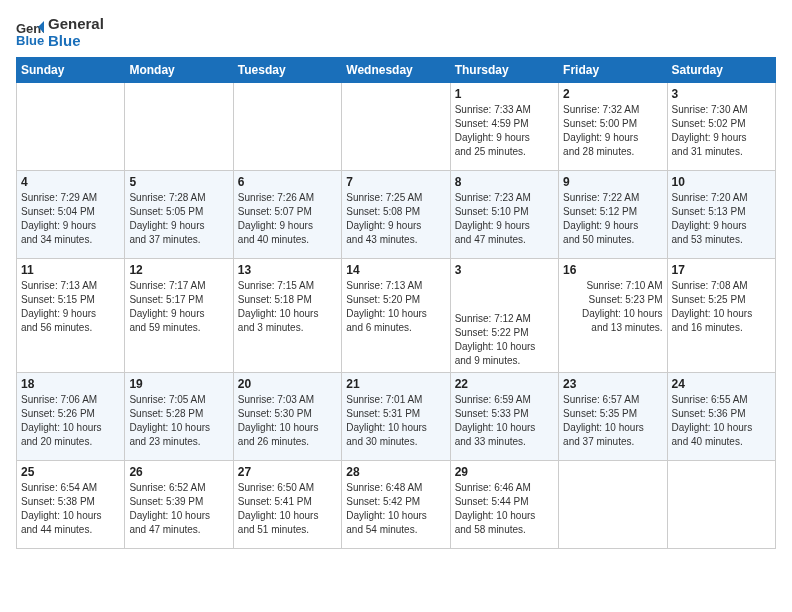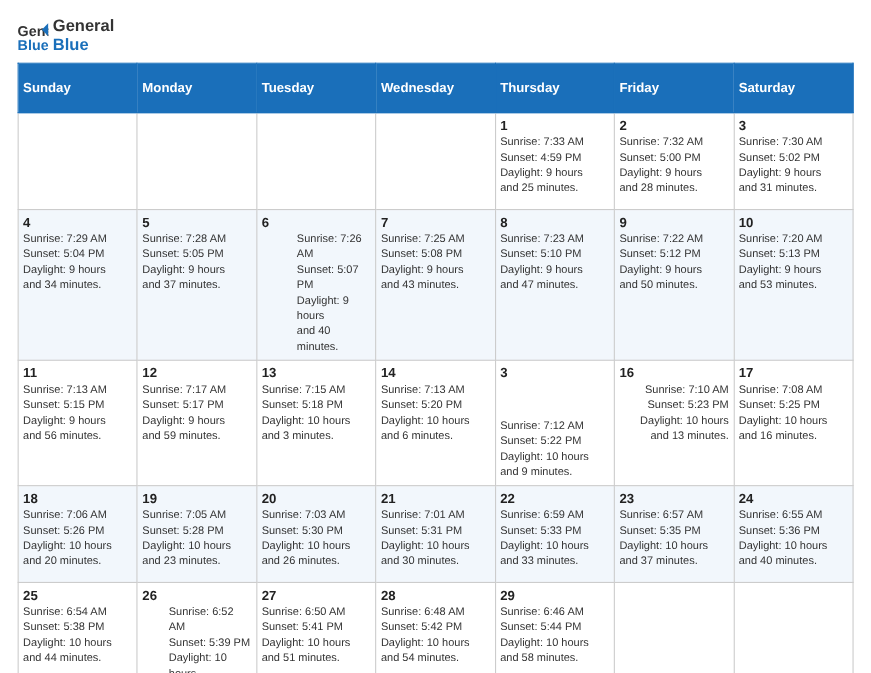--- a/index.html
+++ b/index.html
@@ -41,21 +41,21 @@
     table {
       width: 100%;
       border-collapse: collapse;
       table-layout: fixed;
     }
     th {
       background-color: #1a6fba;
       color: #fff;
       font-size: 12px;
       font-weight: bold;
-      padding: 15px 4px;
+      padding: 5px 4px;
       text-align: left;
       border: 1px solid #1a6fba;
     }
     td {
       border: 1px solid #ccc;
       vertical-align: top;
       padding: 4px 4px;
       height: 88px;
       background: #fff;
     }
@@ -155,21 +155,21 @@
         </td>
         <td>
           <span class="day-num">5</span>
           <div class="day-info" style="white-space: pre-line;">Sunrise: 7:28 AM
 Sunset: 5:05 PM
 Daylight: 9 hours
 and 37 minutes.</div>
         </td>
         <td>
           <span class="day-num">6</span>
-          <div class="day-info" style="white-space: pre-line; margin-left: 32px;">Sunrise: 7:26 AM
+          <div class="day-info" style="white-space: pre-line;">Sunrise: 7:26 AM
 Sunset: 5:07 PM
 Daylight: 9 hours
 and 40 minutes.</div>
         </td>
         <td>
           <span class="day-num">7</span>
           <div class="day-info" style="white-space: pre-line;">Sunrise: 7:25 AM
 Sunset: 5:08 PM
 Daylight: 9 hours
 and 43 minutes.</div>
@@ -301,21 +301,21 @@
       <tr>
         <td>
           <span class="day-num">25</span>
           <div class="day-info" style="white-space: pre-line;">Sunrise: 6:54 AM
 Sunset: 5:38 PM
 Daylight: 10 hours
 and 44 minutes.</div>
         </td>
         <td>
           <span class="day-num">26</span>
-          <div class="day-info" style="white-space: pre-line; margin-left: 24px;">Sunrise: 6:52 AM
+          <div class="day-info" style="white-space: pre-line;">Sunrise: 6:52 AM
 Sunset: 5:39 PM
 Daylight: 10 hours
 and 47 minutes.</div>
         </td>
         <td>
           <span class="day-num">27</span>
           <div class="day-info" style="white-space: pre-line;">Sunrise: 6:50 AM
 Sunset: 5:41 PM
 Daylight: 10 hours
 and 51 minutes.</div>

